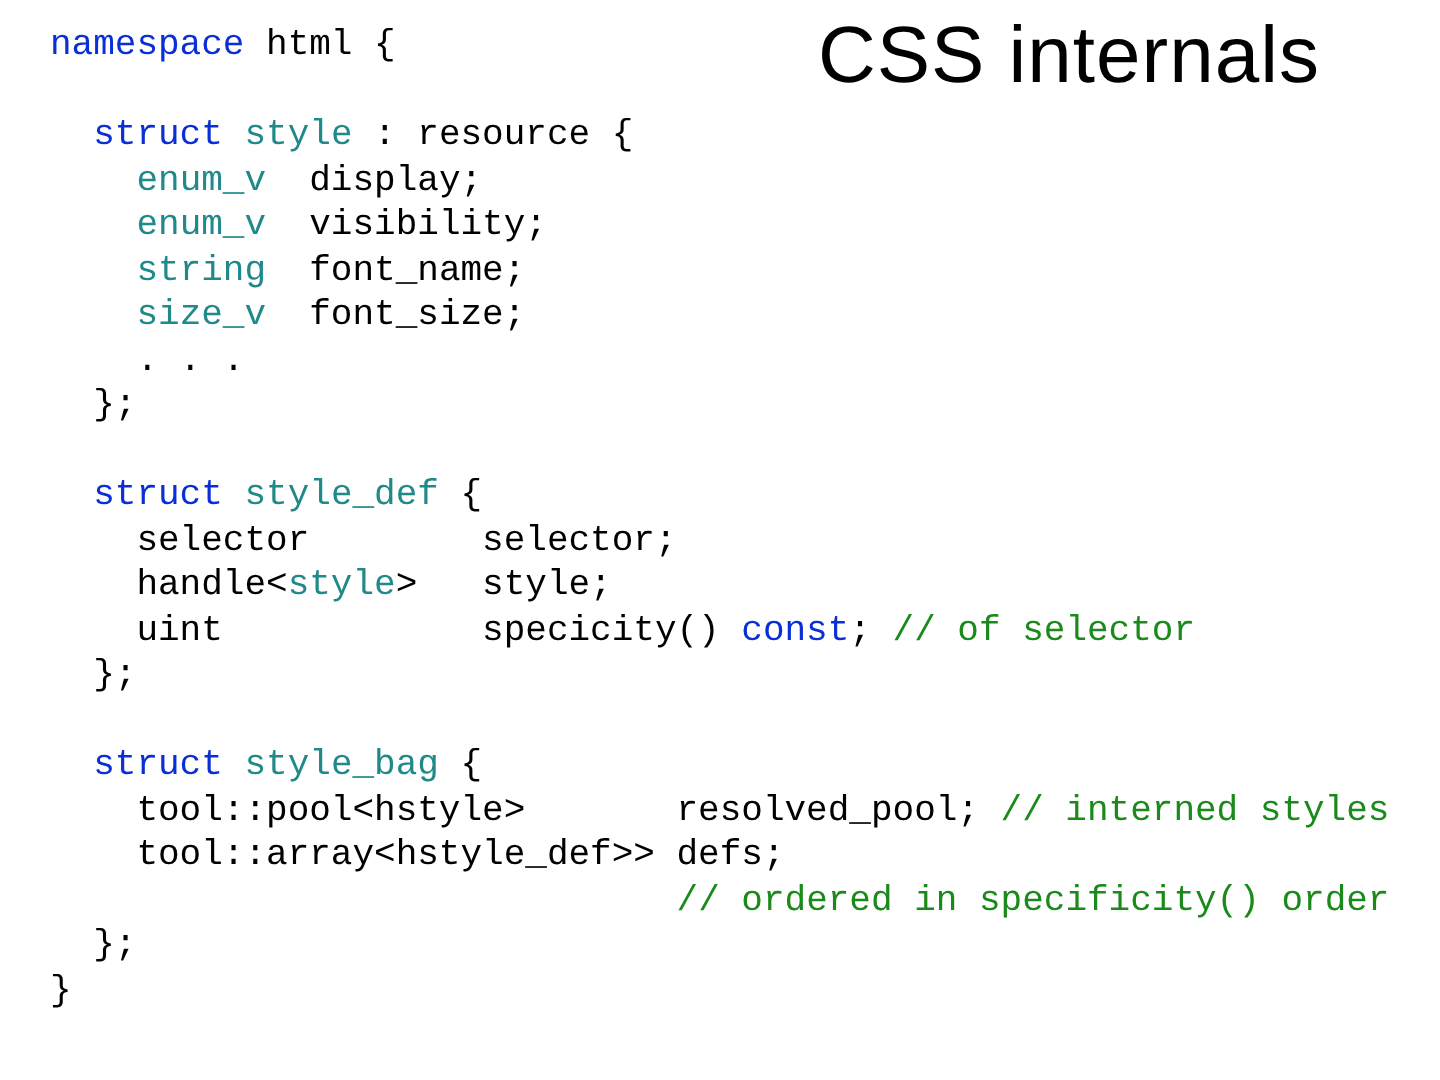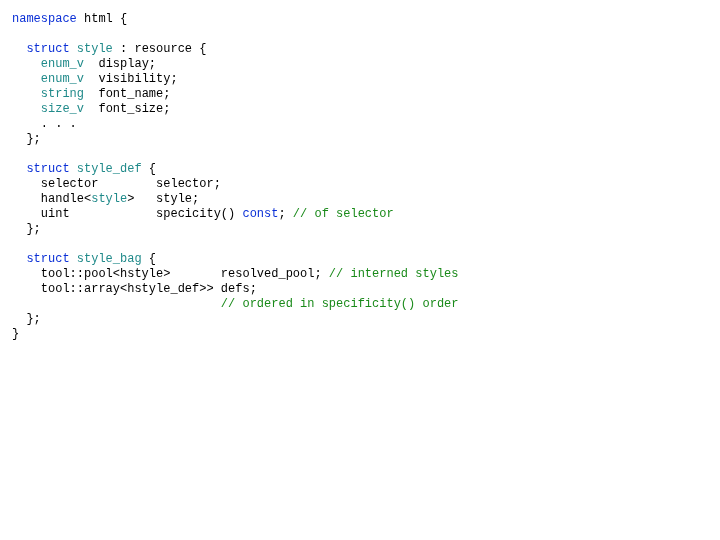--- a/index.html
+++ b/index.html
@@ -22,36 +22,37 @@
     top: 6px;
     right: 60px;
     font-size: 40px;
     color: #000;
     font-weight: 400;
     letter-spacing: 0.5px;
   }
   .code {
     position: absolute;
     top: 12px;
-    left: 12px;
+    left: 25px;
     font-family: Consolas, "Courier New", monospace;
-    font-size: 12px;
+    font-size: 18px;
     line-height: 1.25;
     white-space: pre;
     color: #000;
   }
   .kw   { color: #0a2fd6; }   
   .typ  { color: #208a8a; }
   .com  { color: #1a8a1a; }   
 </style>
 </head>
 <body>
 
 <div class="slide">
 
+  <div class="title">CSS internals</div>
 
   <div class="code"><span class="kw">namespace</span><span> html {</span>
 <span></span>
 <span class="kw">  struct</span><span> </span><span class="typ">style</span><span> : resource {</span>
 <span>    </span><span class="typ">enum_v</span><span>  display;</span>
 <span>    </span><span class="typ">enum_v</span><span>  visibility;</span>
 <span>    </span><span class="typ">string</span><span>  font_name;</span>
 <span>    </span><span class="typ">size_v</span><span>  font_size;</span>
 <span>    . . .</span>
 <span>  };</span>

